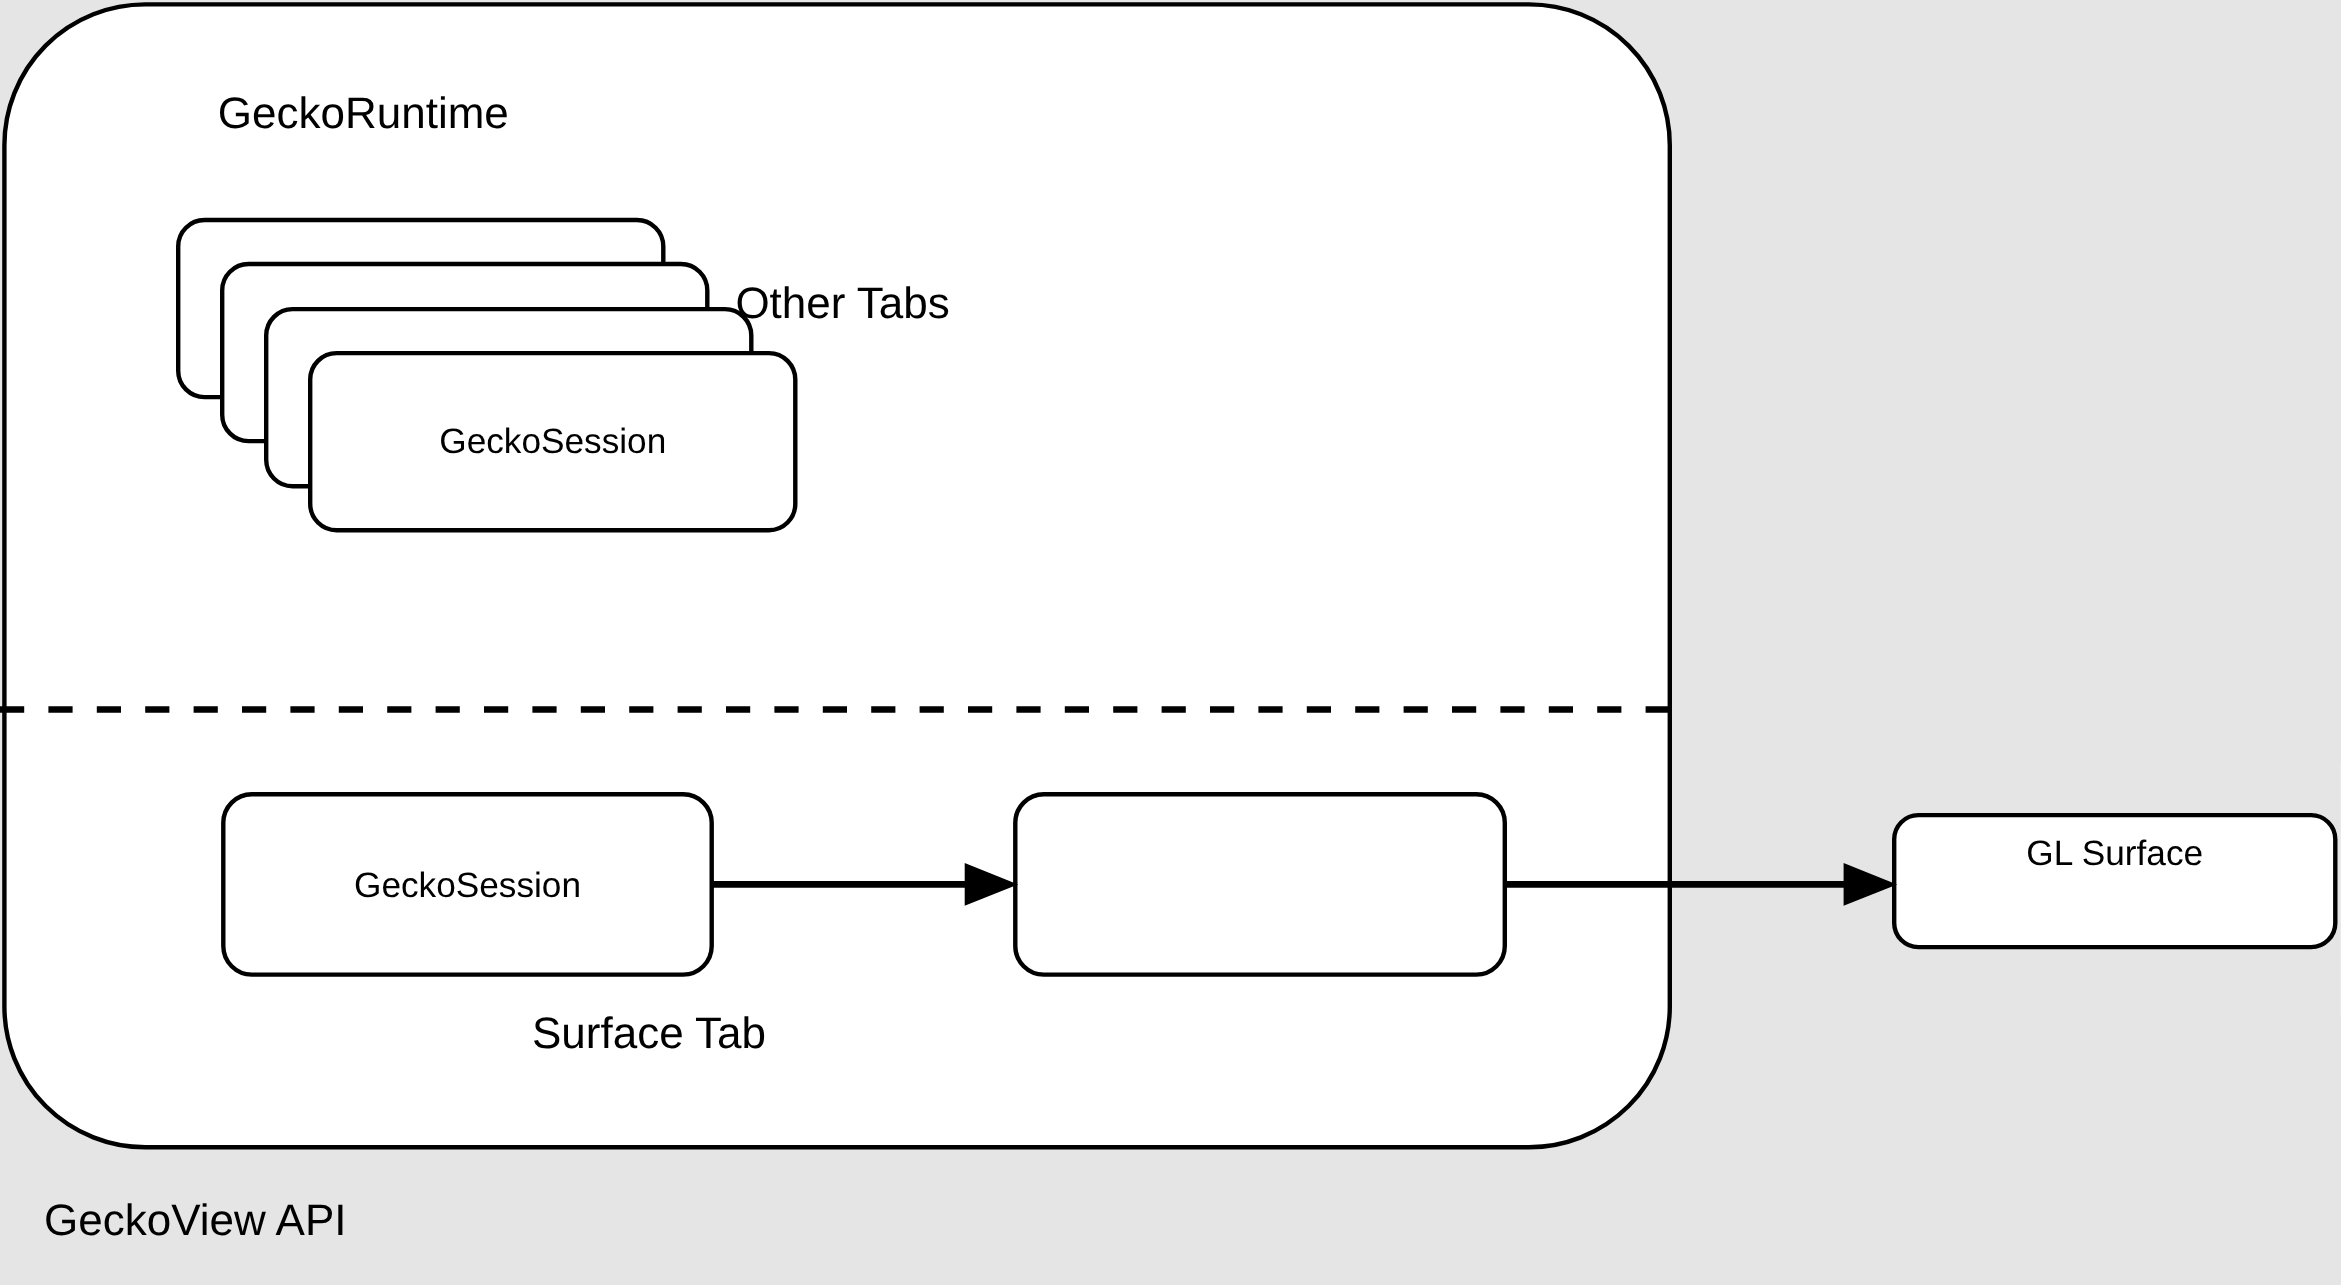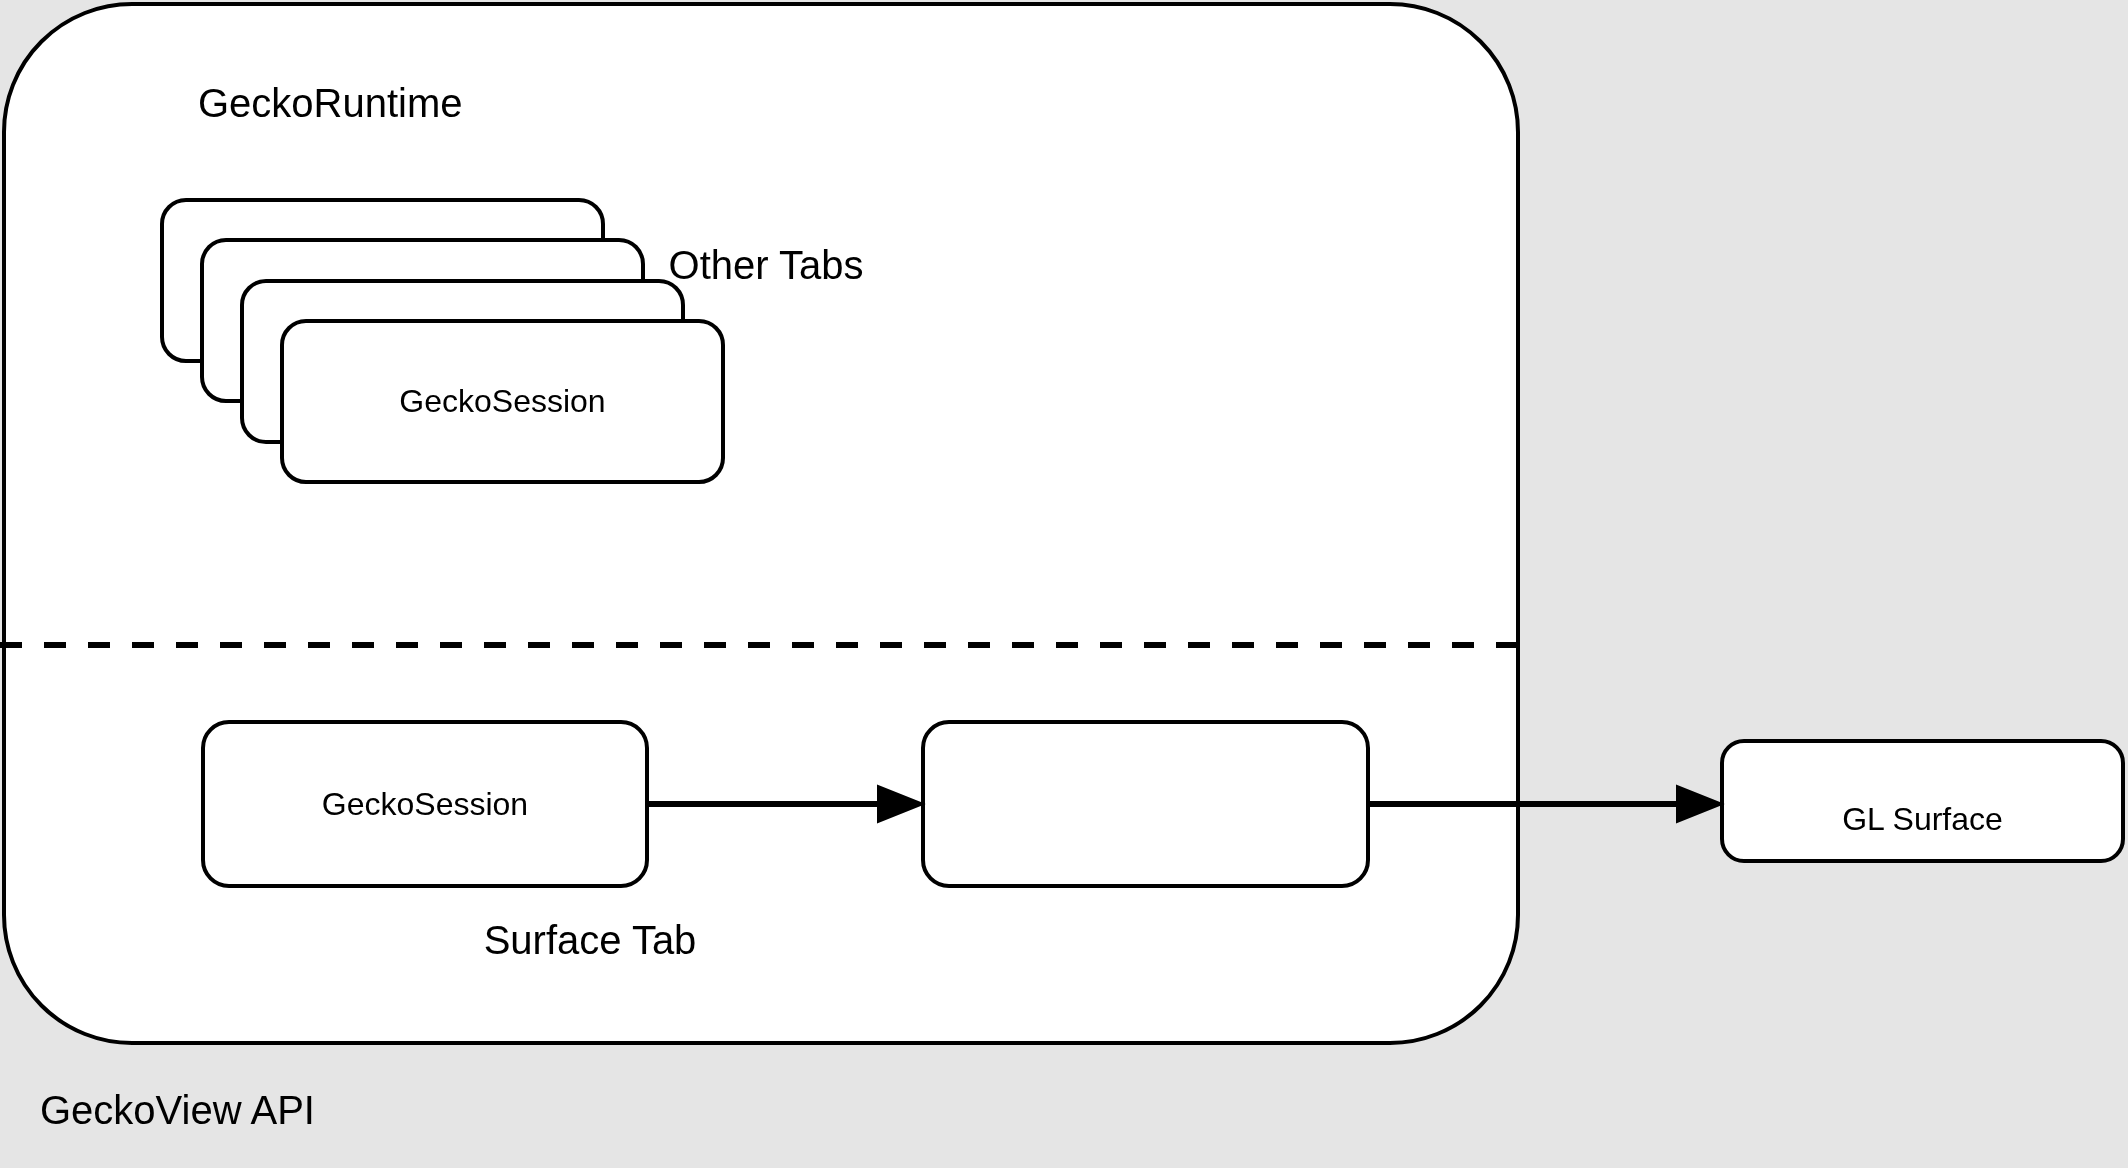--- a/index.html
+++ b/index.html
@@ -72,26 +72,26 @@
 
     <line x1="647" y1="804" x2="890" y2="804" stroke="#000000" stroke-width="6"></line>
     <polygon points="923,804 878,786 878,822" fill="#000000" stroke="#000000" stroke-width="2"></polygon>
 
     <line x1="1368" y1="804" x2="1690" y2="804" stroke="#000000" stroke-width="6"></line>
     <polygon points="1722,804 1677,786 1677,822" fill="#000000" stroke="#000000" stroke-width="2"></polygon>
   </svg>
 
   <div class="label" style="left:198px; top:83px;">GeckoRuntime</div>
 
-  <div class="label centered" style="left:766px; top:265px;">Other Tabs</div>
+  <div class="label centered" style="left:766px; top:276px;">Other Tabs</div>
 
   <div class="box-label" style="left:282px; top:321px; width:441px; height:161px;">GeckoSession</div>
 
   <div class="box-label" style="left:203px; top:722px; width:444px; height:164px;">GeckoSession</div>
 
 
-  <div class="box-label" style="left:1722px; top:759px; width:401px; height:120px;">GL Surface</div>
+  <div class="box-label" style="left:1722px; top:715px; width:401px; height:120px;">GL Surface</div>
 
   <div class="label centered" style="left:590px; top:940px;">Surface Tab</div>
 
   <div class="label" style="left:40px; top:1090px;">GeckoView API</div>
 
 </div>
 
 </body></html>

